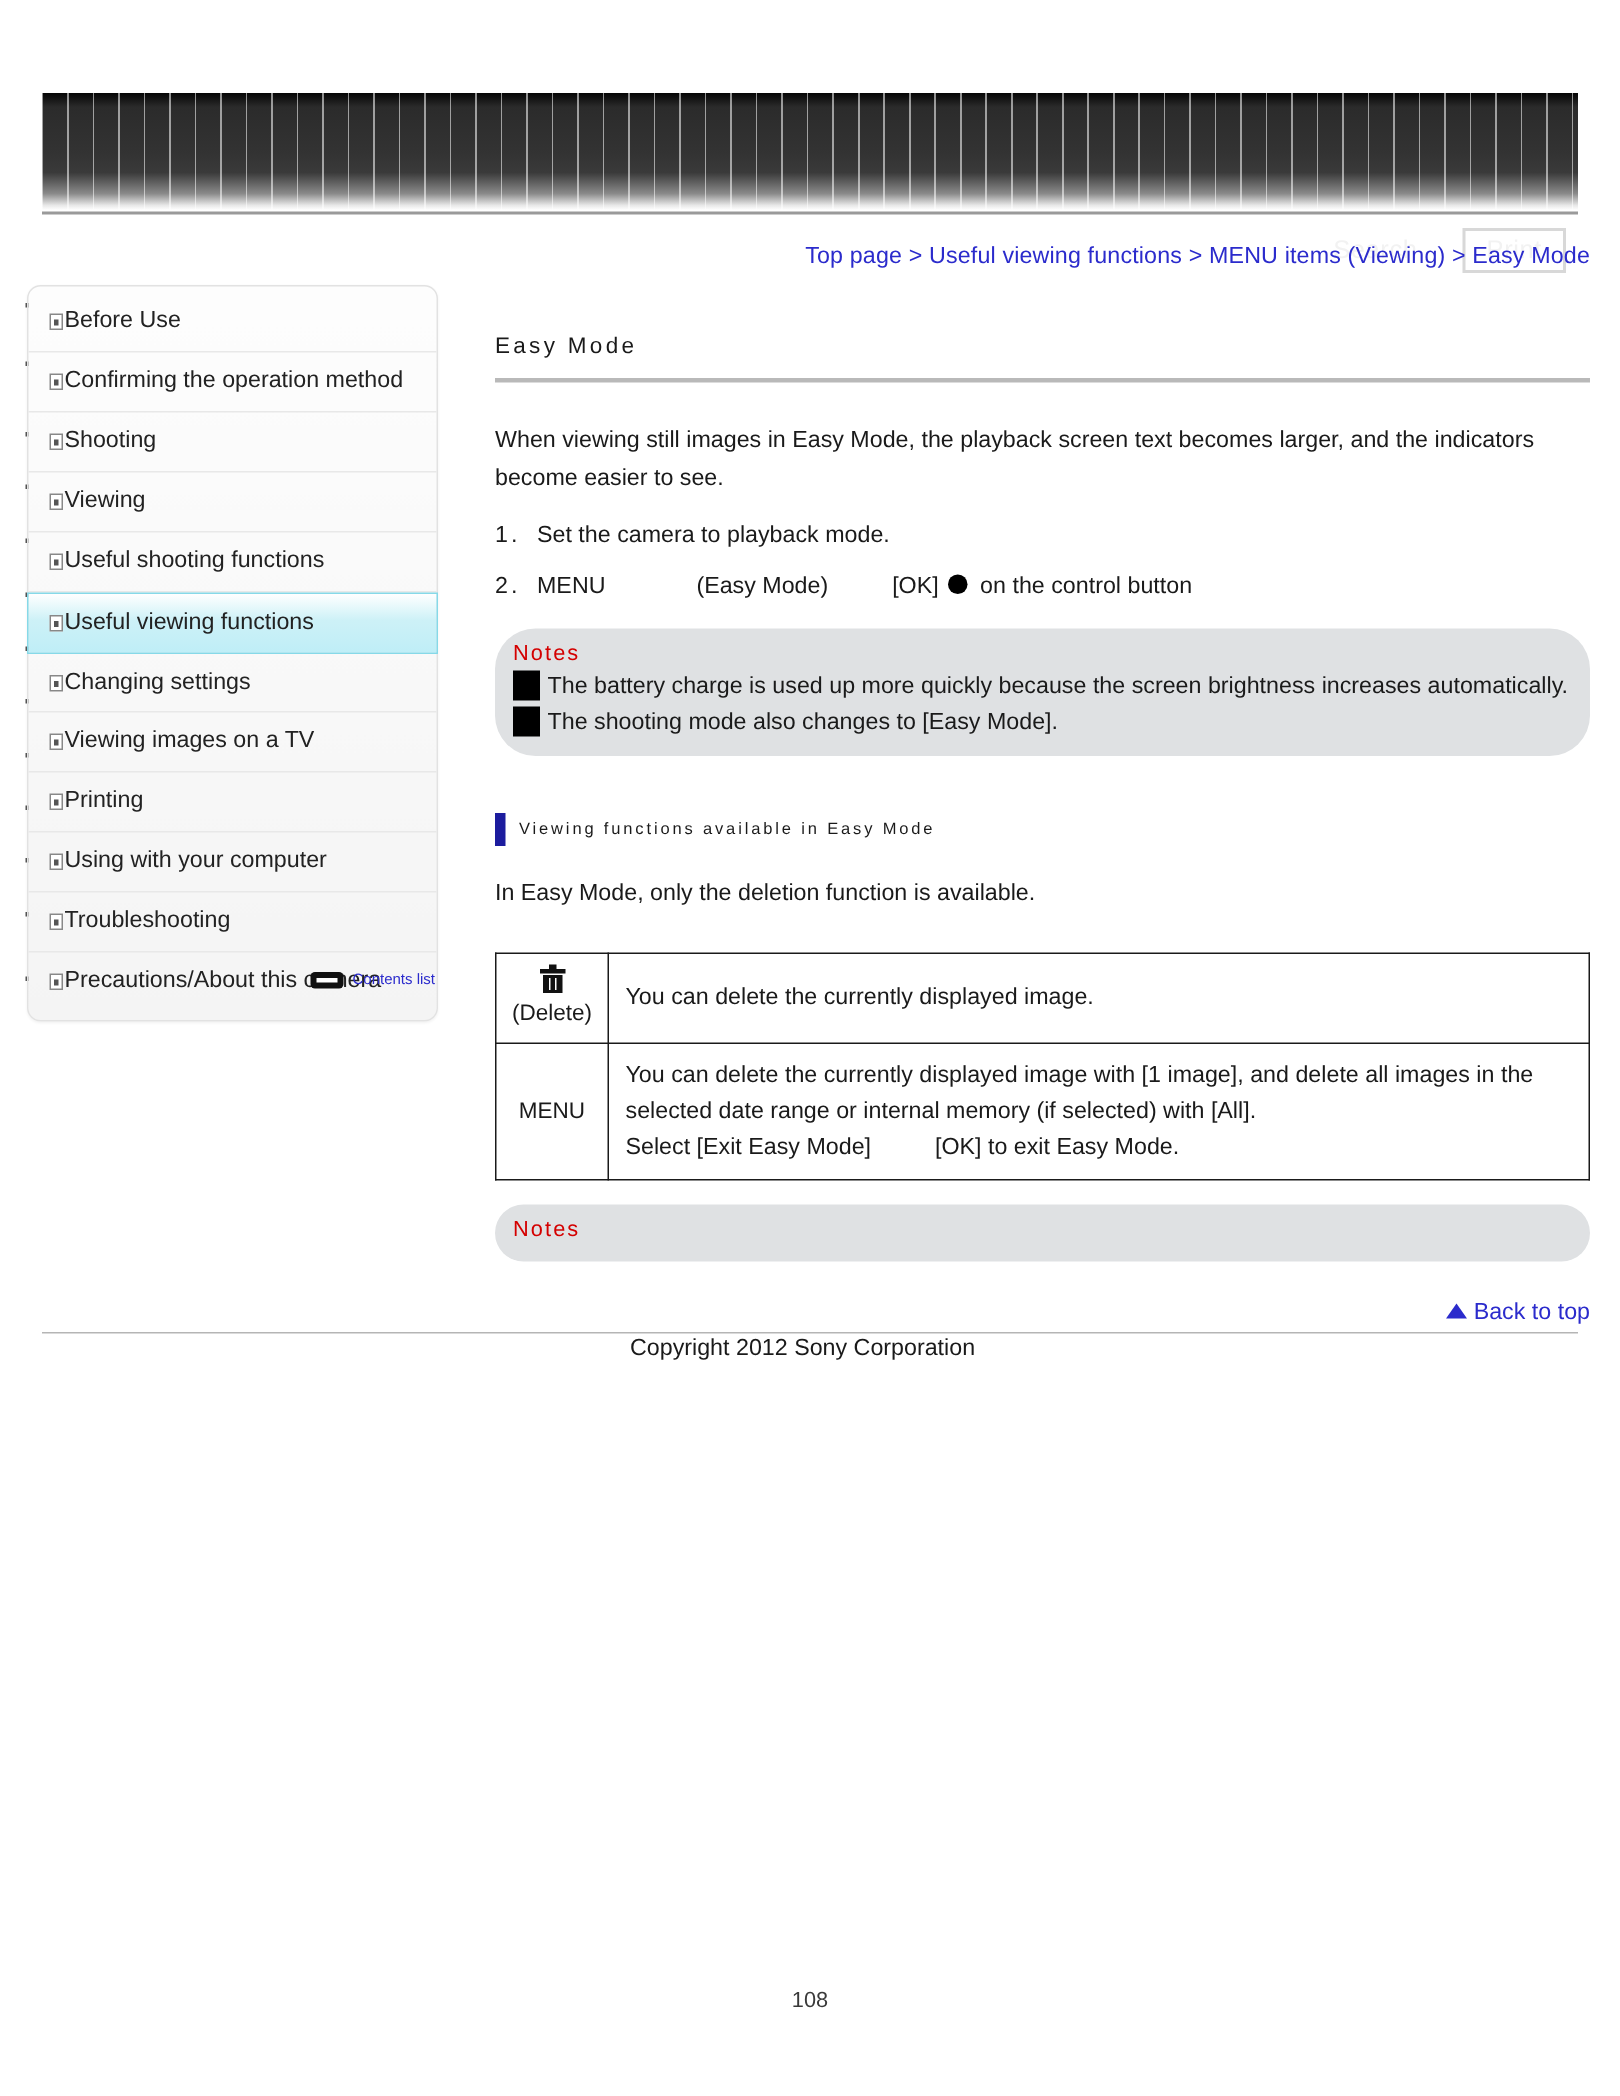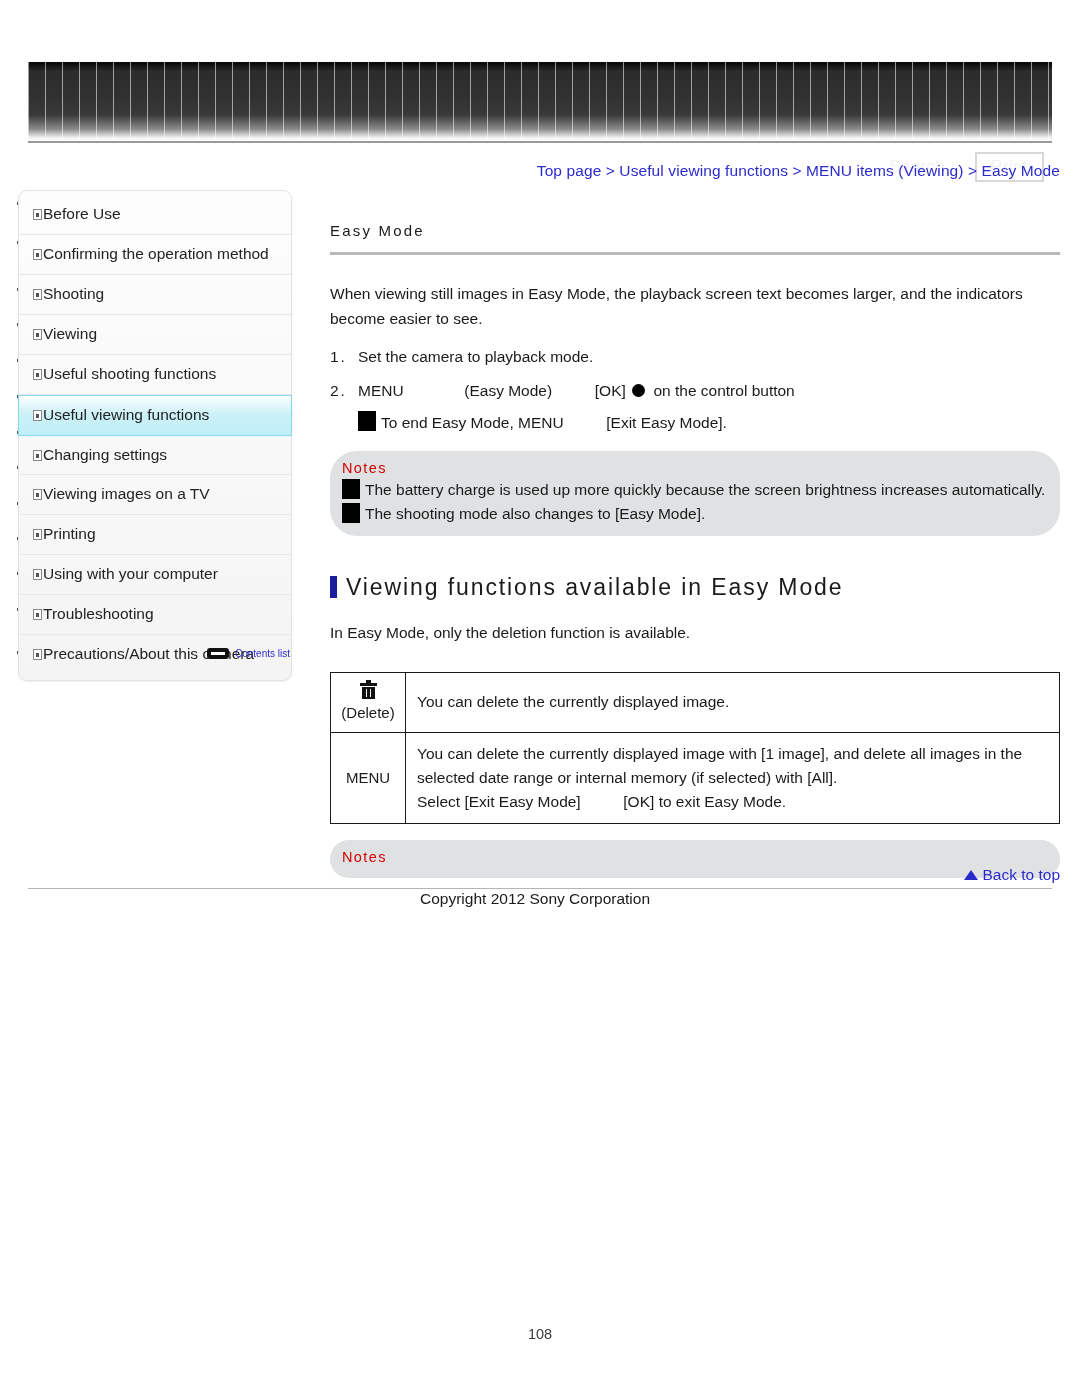--- a/index.html
+++ b/index.html
@@ -292,21 +292,21 @@
     margin-top: 38px;
     margin-bottom: 20px;
   }
   .section-bar {
     flex: none;
     width: 7px;
     height: 22px;
     background: #1c1c9e;
   }
   .section-heading-text {
-    font-size: 23px;
+    font-size: 11px;
     letter-spacing: 1.9px;
     color: #1a1a1a;
   }
   .section-para {
     font-size: 15.5px;
     line-height: 1.6;
     margin: 0 0 26px 0;
     color: #1a1a1a;
   }
 
@@ -512,28 +512,20 @@
     <li class="step">
       <span class="step-num">2.</span>
       <span class="step-body">
         <span>MENU</span>
         <span class="gap-arrow"></span>
         <span>(Easy Mode)</span>
         <span class="gap-arrow-sm"></span>
         <span>[OK]</span>
         <span class="dot-glyph"></span>
         <span>on the control button</span>
-        <span class="substep">
-          <span class="sq-bullet"></span>
-          <span>
-            <span>To end Easy Mode, MENU</span>
-            <span class="gap-arrow-sm"></span>
-            <span>[Exit Easy Mode].</span>
-          </span>
-        </span>
       </span>
     </li>
   </ul>
 
   <div class="notes-box">
     <div class="notes-label">Notes</div>
     <div class="note-line">
       <span class="sq-bullet"></span>
       <span>The battery charge is used up more quickly because the screen brightness increases automatically.</span>
     </div>

